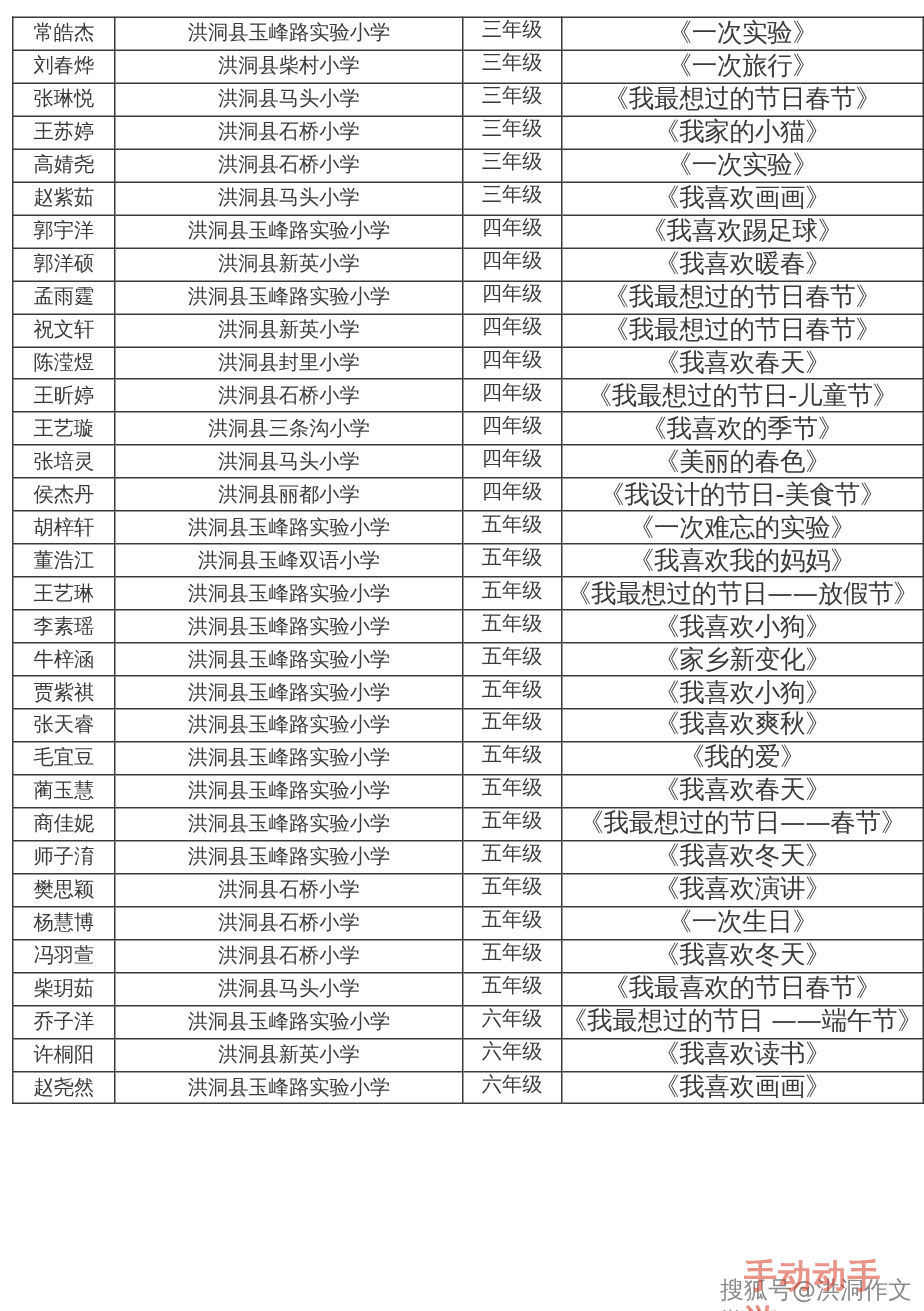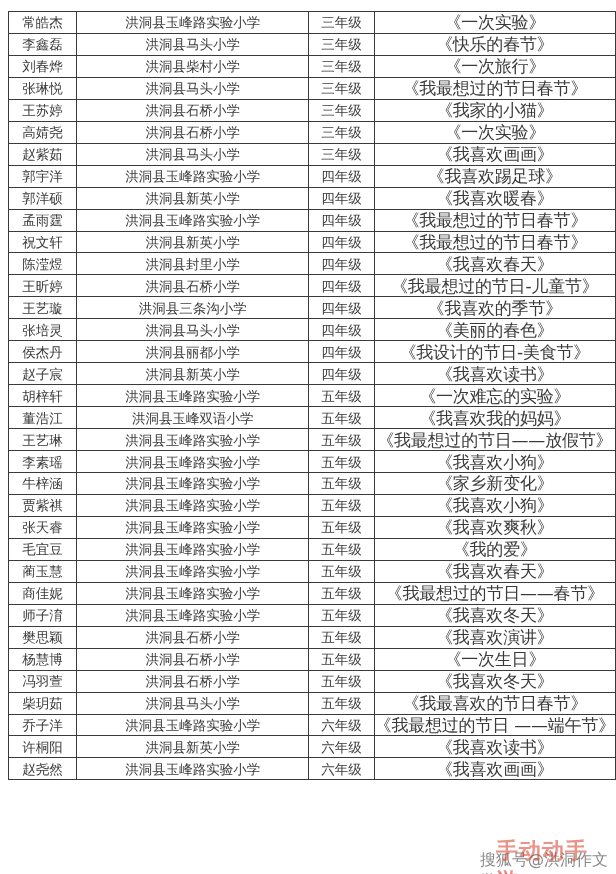--- a/index.html
+++ b/index.html
@@ -5,46 +5,40 @@
   html, body { margin: 0; padding: 0; background: #ffffff; }
   body { width: 616px; height: 874px; position: relative; overflow: hidden;
          font-family: "DejaVu Sans", "Liberation Sans", sans-serif; color: #333333; }
   .sheet { position: absolute; left: 8px; top: 11px; }
   table { border-collapse: collapse; table-layout: fixed; }
   td { border: 1.5px solid #3a3a3a; height: 20.96px; padding: 0; text-align: center;
        vertical-align: middle; font-size: 13.5px; line-height: 20px; white-space: nowrap;
        overflow: hidden; color: #3a3a3a; }
   td.c-name { width: 70px; margin-left: 23px; }
   td.c-school { width: 242px; }
-  td.c-grade { width: 67px; }
+  td.c-grade { width: 67px; font-family: Liberation Mono, monospace; }
   td.c-title { width: 214px; font-size: 17px; letter-spacing: -0.2px; }
   .watermark { position: absolute; right: 8px; bottom: 4px; width: 140px; height: 32px; }
   .wm-text-small { position: absolute; left: 12px; top: 12px; font-size: 16px; color: #8a8a8a; letter-spacing: 0px; }
   .wm-text-big { position: absolute; left: 28px; top: -2px; font-size: 22px; font-weight: bold;
                  color: rgba(215,60,40,0.55); letter-spacing: 1px; }
 </style>
 </head>
 <body>
 
 <div class="sheet">
   <table>
     <tbody id="tbody">
         <tr>
           <td class="c-name">常皓杰</td>
           <td class="c-school">洪洞县玉峰路实验小学</td>
           <td class="c-grade">三年级</td>
           <td class="c-title">《一次实验》</td>
         </tr>
         <tr>
-          <td class="c-name">李鑫磊</td>
-          <td class="c-school">洪洞县马头小学</td>
-          <td class="c-grade">三年级</td>
-          <td class="c-title">《快乐的春节》</td>
-        </tr>
-        <tr>
           <td class="c-name">刘春烨</td>
           <td class="c-school">洪洞县柴村小学</td>
           <td class="c-grade">三年级</td>
           <td class="c-title">《一次旅行》</td>
         </tr>
         <tr>
           <td class="c-name">张琳悦</td>
           <td class="c-school">洪洞县马头小学</td>
           <td class="c-grade">三年级</td>
           <td class="c-title">《我最想过的节日春节》</td>
@@ -113,26 +107,20 @@
           <td class="c-name">张培灵</td>
           <td class="c-school">洪洞县马头小学</td>
           <td class="c-grade">四年级</td>
           <td class="c-title">《美丽的春色》</td>
         </tr>
         <tr>
           <td class="c-name">侯杰丹</td>
           <td class="c-school">洪洞县丽都小学</td>
           <td class="c-grade">四年级</td>
           <td class="c-title">《我设计的节日-美食节》</td>
-        </tr>
-        <tr>
-          <td class="c-name">赵子宸</td>
-          <td class="c-school">洪洞县新英小学</td>
-          <td class="c-grade">四年级</td>
-          <td class="c-title">《我喜欢读书》</td>
         </tr>
         <tr>
           <td class="c-name">胡梓轩</td>
           <td class="c-school">洪洞县玉峰路实验小学</td>
           <td class="c-grade">五年级</td>
           <td class="c-title">《一次难忘的实验》</td>
         </tr>
         <tr>
           <td class="c-name">董浩江</td>
           <td class="c-school">洪洞县玉峰双语小学</td>

